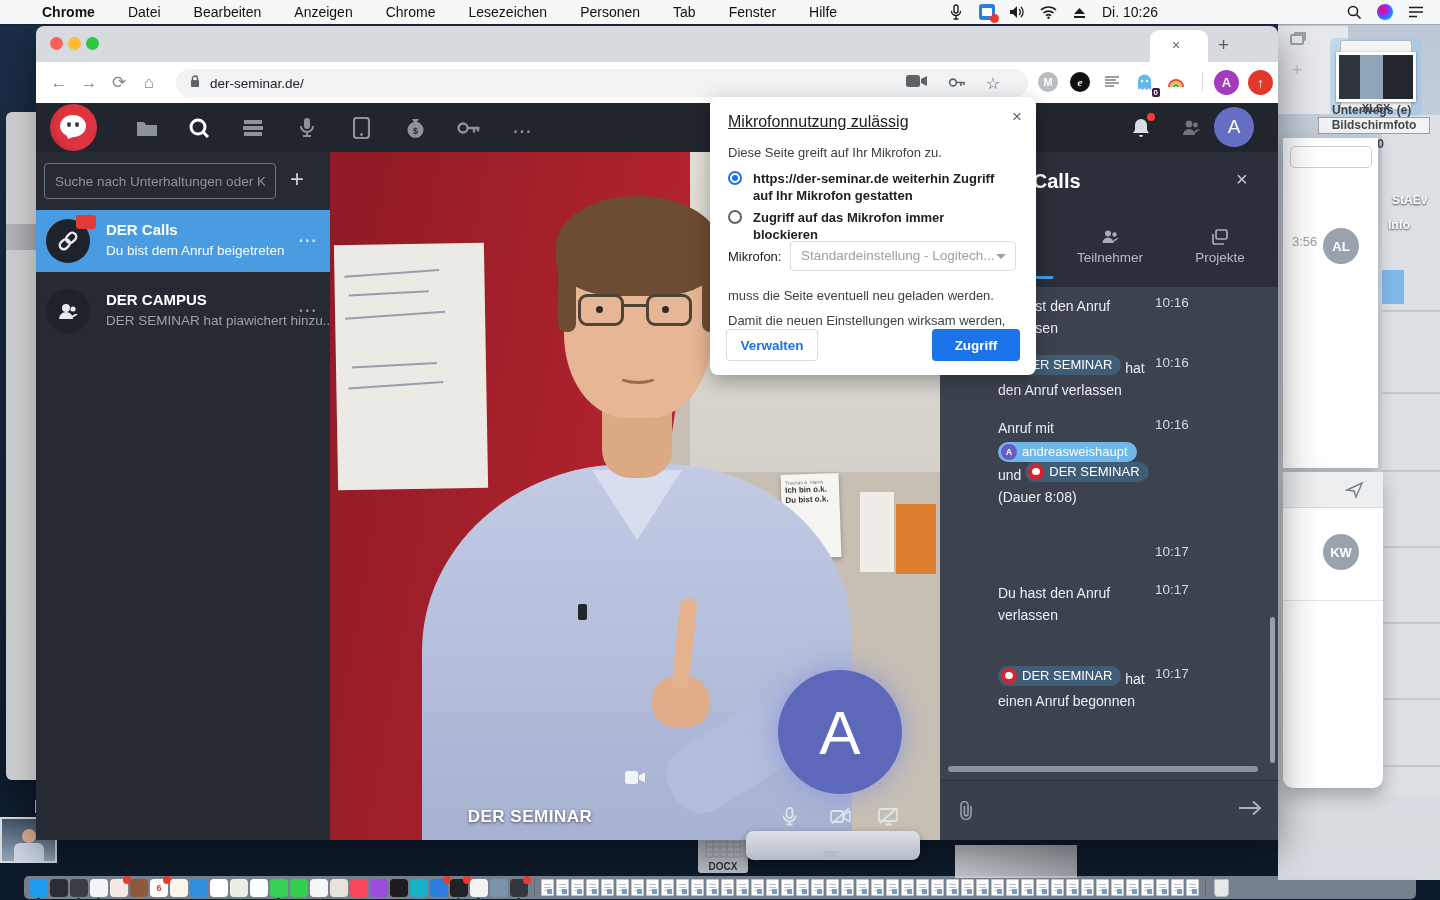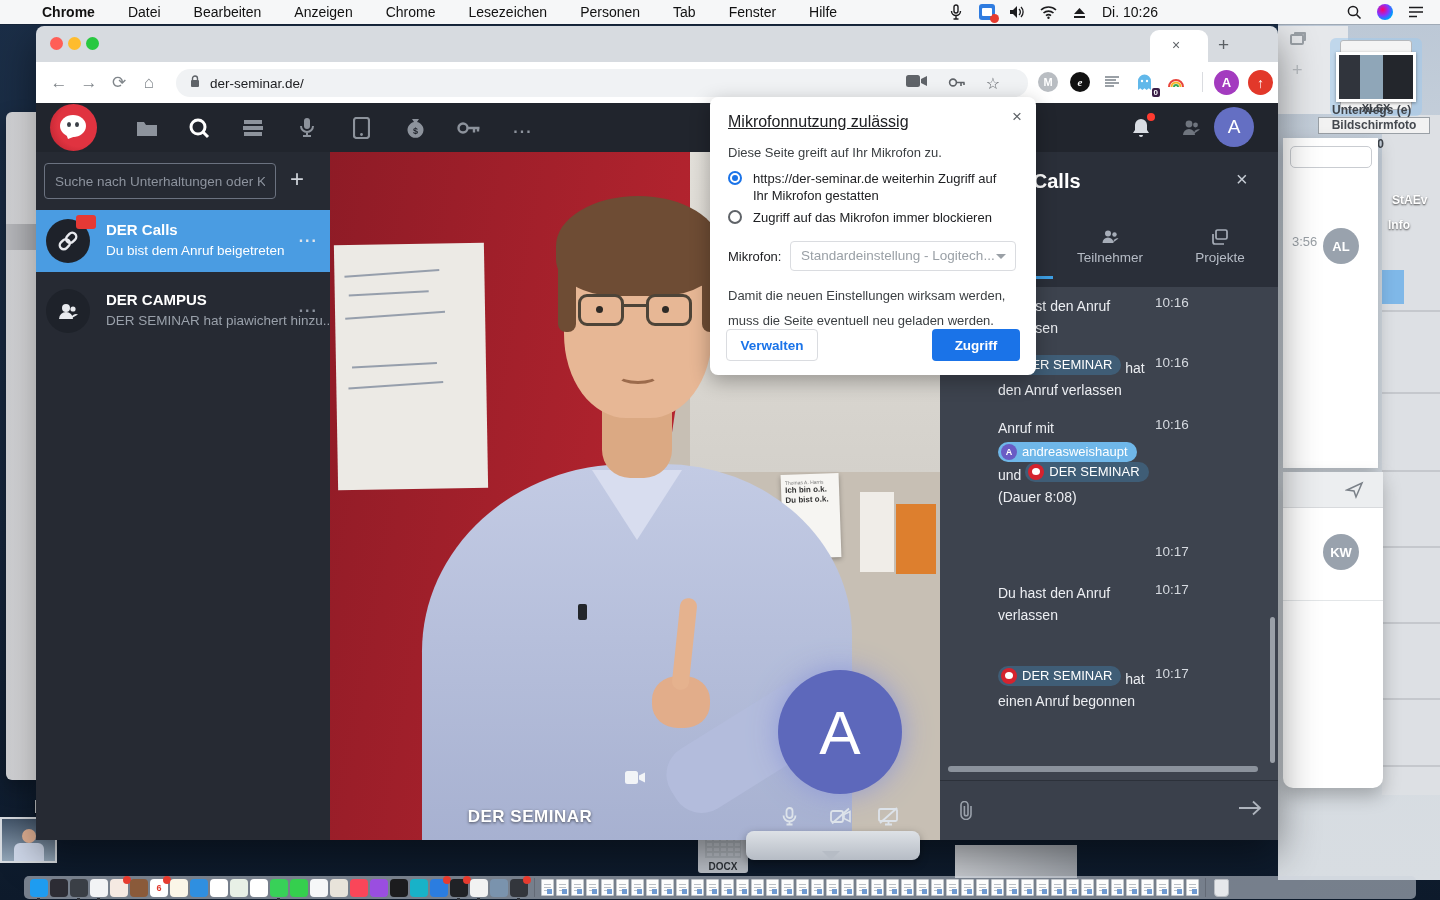--- a/index.html
+++ b/index.html
@@ -169,21 +169,21 @@
 
   
   #dialog { left:710px; top:97px; width:326px; height:278px; background:#fff; border-radius:8px; box-shadow:0 6px 20px rgba(0,0,0,.3); z-index:50; font-size:13px; color:#202124; }
   #dlg-title { position:absolute; left:18px; top:16px; font-size:16px;text-decoration:underline; }
   #dlg-x { position:absolute; right:14px; top:10px; font-size:17px; color:#5f6368; }
   #dlg-desc { position:absolute; left:18px; top:48px; color:#3c4043; }
   .radio-row { position:absolute; left:18px; display:flex; gap:11px; }
   .rad { width:14px; height:14px; border-radius:50%; border:2px solid #5f6368; flex:none; margin-top:1px; position:relative; }
   .rad.on { border-color:#1a73e8; }
   .rad.on::after { content:""; position:absolute; left:2px; top:2px; width:6px; height:6px; border-radius:50%; background:#1a73e8; }
-  .radio-row .lbl { width:260px; line-height:17px; color:#202124; }
+  .radio-row .lbl { width:260px; line-height:17px; color:#202124;font-weight:bold; }
   #mic-row { position:absolute; left:18px; top:144px; display:flex; align-items:center; }
   #mic-lbl { width:62px; color:#202124; }
   #mic-sel { width:226px; height:30px; border:1px solid #dadce0; border-radius:4px; color:#9aa0a6; font-size:13.5px; line-height:28px; padding:0 10px; position:relative; }
   #mic-sel .car { position:absolute; right:9px; top:12px; width:0; height:0; border:5px solid transparent; border-top-color:#9aa0a6; }
   #dlg-note { position:absolute; left:18px; top:186px; line-height:25px; color:#3c4043; }
   .dlg-btn { position:absolute; top:232px; height:32px; border-radius:4px; font-size:13.5px; font-weight:bold; display:flex; align-items:center; justify-content:center; }
   #btn-manage { left:16px; width:92px; background:#fff; border:1px solid #dadce0; color:#1a73e8; }
   #btn-done { right:16px; width:88px; background:#1a73e8; color:#fff; }
 
   
@@ -660,22 +660,22 @@
     <span class="lbl">Zugriff auf das Mikrofon immer blockieren</span>
   </div>
   <div id="mic-row">
     <span id="mic-lbl">Mikrofon:</span>
     <span id="mic-sel">
       <span>Standardeinstellung - Logitech...</span>
       <span class="car"></span>
     </span>
   </div>
   <div id="dlg-note">
+    <div>muss die Seite eventuell neu geladen werden.</div>
     <div>Damit die neuen Einstellungen wirksam werden,</div>
-    <div>muss die Seite eventuell neu geladen werden.</div>
   </div>
   <div class="dlg-btn" id="btn-manage">Verwalten</div>
   <div class="dlg-btn" id="btn-done">Zugriff</div>
 </div>
 
 <div id="dock">
     <span class="dock-app" style="background: rgb(30, 156, 240);">
       <span class="dot"></span>
     </span>
     <span class="dock-app" style="background: rgb(44, 44, 52);"></span>

